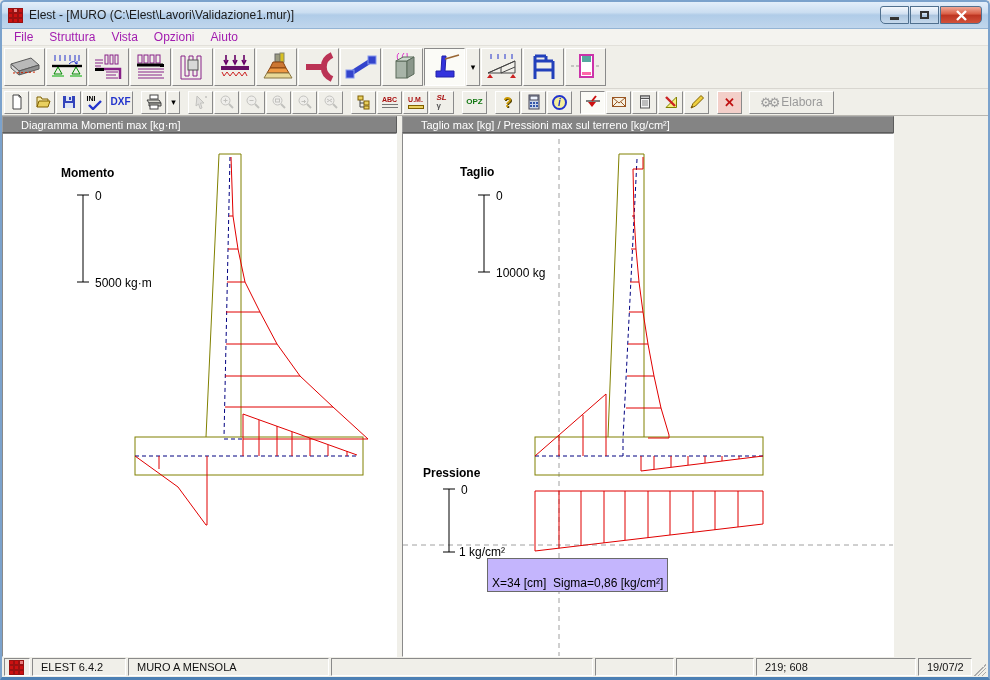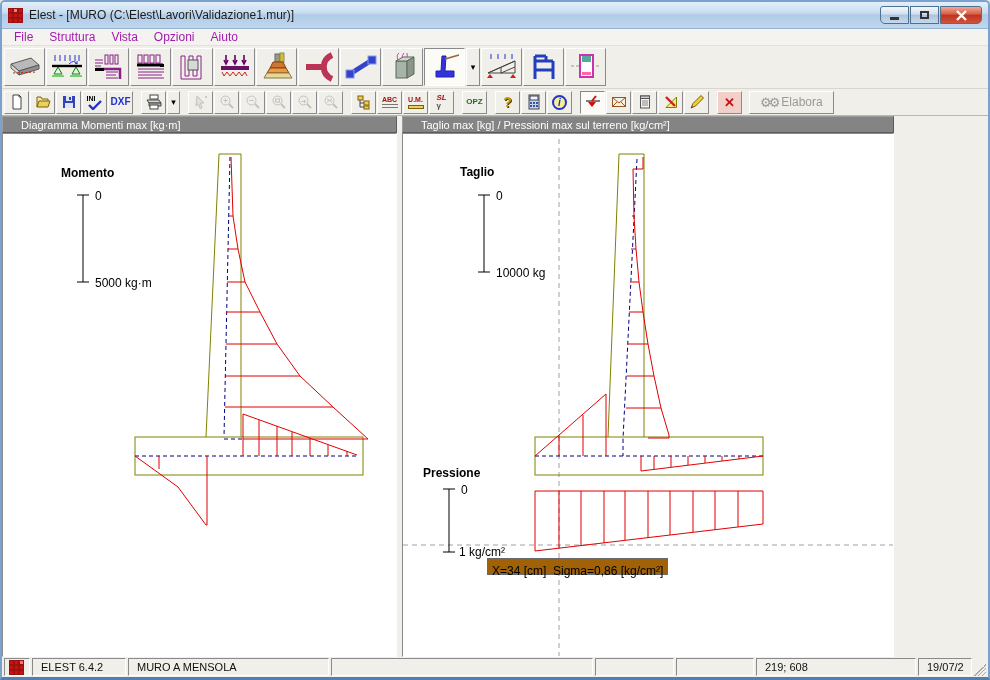--- a/index.html
+++ b/index.html
@@ -63,22 +63,22 @@
   .panel.right { width:492px; }
   .splitter { width:5px; background:#f0efe9; cursor:col-resize; }
   .panel-header { height:17px; flex:0 0 17px; background:#848484; color:#ffffff; font-size:11px;
     display:flex; align-items:center; padding-left:18px; border:1px solid; border-color:#9c9c9c #5c5c5c #5c5c5c #9c9c9c; }
   .canvas { flex:1 1 auto; background:#ffffff; border:1px solid; border-color:#8a8a8a #ffffff #ffffff #8a8a8a;
     position:relative; overflow:hidden;text-align:right; }
   svg text { font-family:"Liberation Sans", sans-serif; fill:#000; }
   .dlabel { font-weight:bold; font-size:12px; }
   .dnum { font-size:12px; }
 
-  .tooltip { position:absolute; left:84px; top:424px; background:#a16207; border:1px solid #6a6a6a;
-    font-size:12px; color:#000; padding:4px 4px; height:17px; line-height:16px; white-space:pre; }
+  .tooltip { position:absolute; left:84px; top:424px; background:#c4b5fd; border:1px solid #6a6a6a;
+    font-size:12px; color:#000; padding:16px 4px; height:17px; line-height:16px; white-space:pre; }
 
   
   .statusbar { height:20px; flex:0 0 20px; display:flex; align-items:stretch; background:#f0efe9;
     padding:1px 2px; gap:2px;border-radius:10px; }
   .sb-seg { border:1px solid; border-color:#8a8a8a #ffffff #ffffff #8a8a8a; font-size:11px;
     display:flex; align-items:center; padding:0 8px; color:#111; overflow:hidden; white-space:nowrap; }
   .sb-logo { width:26px; padding:0 4px; }
   .sb-logo .app-logo { margin:0; }
   .grip { width:12px; align-self:flex-end; height:12px;
     background: linear-gradient(135deg, transparent 50%, #aaa 50%, #aaa 55%, transparent 55%,

